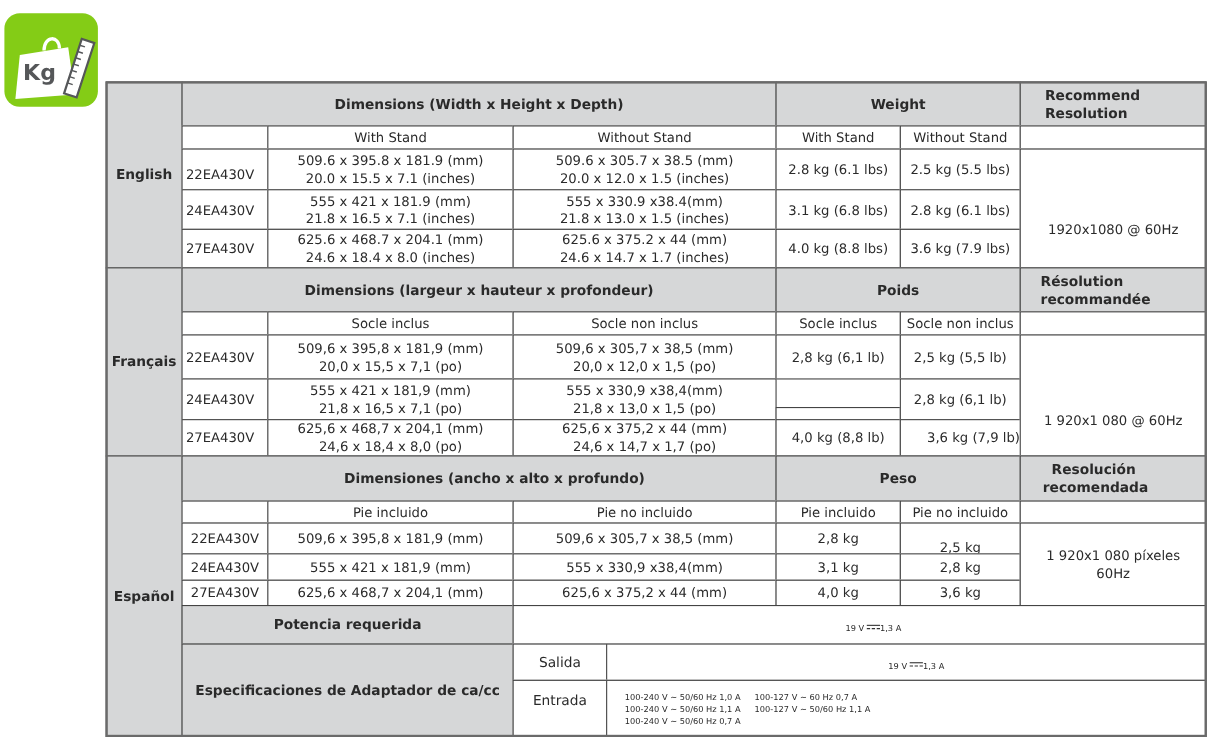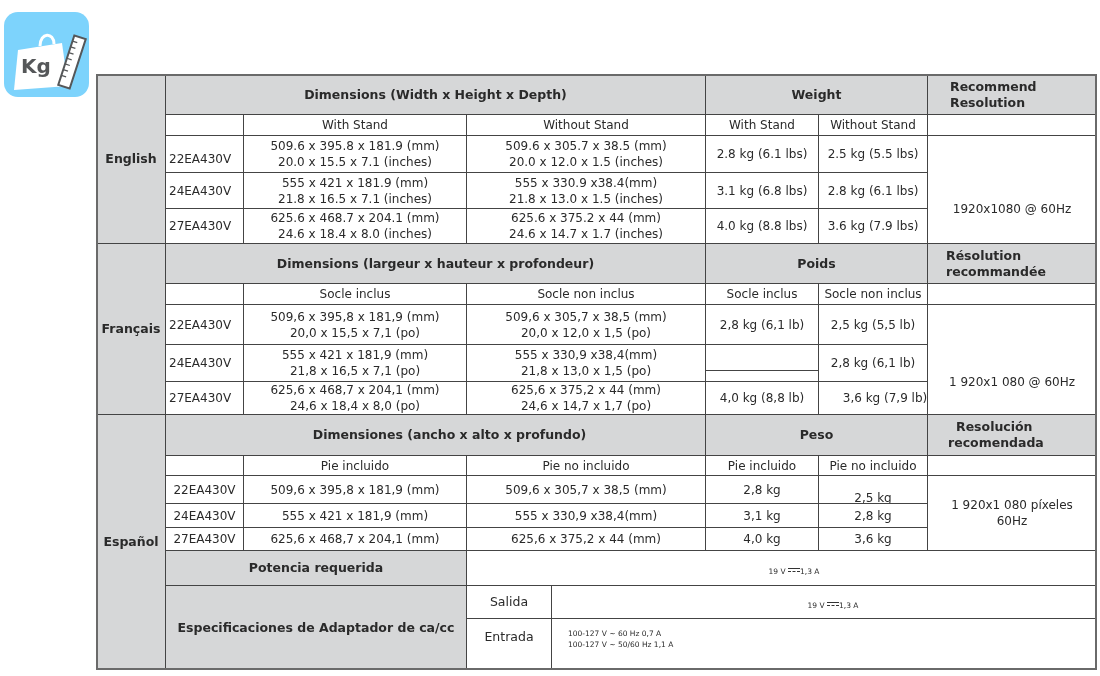--- a/index.html
+++ b/index.html
@@ -1,19 +1,19 @@
 <!DOCTYPE html>
 <html><head>
 <meta charset="utf-8">
 <style>
   html, body { margin: 0; padding: 0; background: #ffffff; }
   body { width: 1100px; height: 676px; position: relative; overflow: hidden;
          font-family: "DejaVu Sans", sans-serif; color: #2a2a2a; }
   .icon-box { position: absolute; left: 4px; top: 12px; width: 85px; height: 85px;
-              background: #7dd3fc; border-radius: 14px; }
+              background: #84cc16; border-radius: 14px; }
   .icon-box svg { position: absolute; left: 0; top: 0; }
   .c { position: absolute; box-sizing: border-box; border: 1px solid #444;
        display: flex; align-items: center; justify-content: center; text-align: center;
        font-size: 12px; line-height: 16px; background: #fff; }
   .g { background: #d6d7d8; }
   .b { font-weight: bold; font-size: 12.5px; }
   .l { justify-content: flex-start; padding-left: 3px; }
   .bl { justify-content: center; padding-left: 18px; text-align: left; }
   .tiny { font-size: 7.5px; line-height: 11px; }
   .frame { position: absolute; left: 96px; top: 74px; width: 1001px; height: 596px;
@@ -222,19 +222,24 @@
   <span>19 V</span>&nbsp;<span class="dc"></span><span>1,3 A</span>
 </div>
 
 <div class="c g b" style="left:165px;top:585px;width:302px;height:85px;">Especificaciones de Adaptador de ca/cc</div>
 <div class="c" style="left:466px;top:585px;width:86px;height:34px;font-size:12.5px;">Salida</div>
 <div class="c bl tiny" style="left:551px;top:585px;width:546px;height:34px;padding-top:6px;">
   <span>19 V</span>&nbsp;<span class="dc"></span><span>1,3 A</span>
 </div>
 <div class="c" style="left:466px;top:618px;width:86px;height:52px;font-size:12.5px;padding-bottom:14px;">Entrada</div>
 <div class="c tiny" style="left:551px;top:618px;width:546px;height:52px;justify-content:flex-start;align-items:flex-start;padding-left:16px;padding-top:9px;text-align:left;">
+  <span style="display:block;width:118px;">
+    <span class="stack">100-240 V ~ 50/60 Hz 1,0 A</span>
+    <span class="stack">100-240 V ~ 50/60 Hz 1,1 A</span>
+    <span class="stack">100-240 V ~ 50/60 Hz 0,7 A</span>
+  </span>
   <span style="display:block;">
     <span class="stack">100-127 V ~ 60 Hz 0,7 A</span>
     <span class="stack">100-127 V ~ 50/60 Hz 1,1 A</span>
   </span>
 </div>
 
 <div class="frame"></div>
 
 </body></html>

